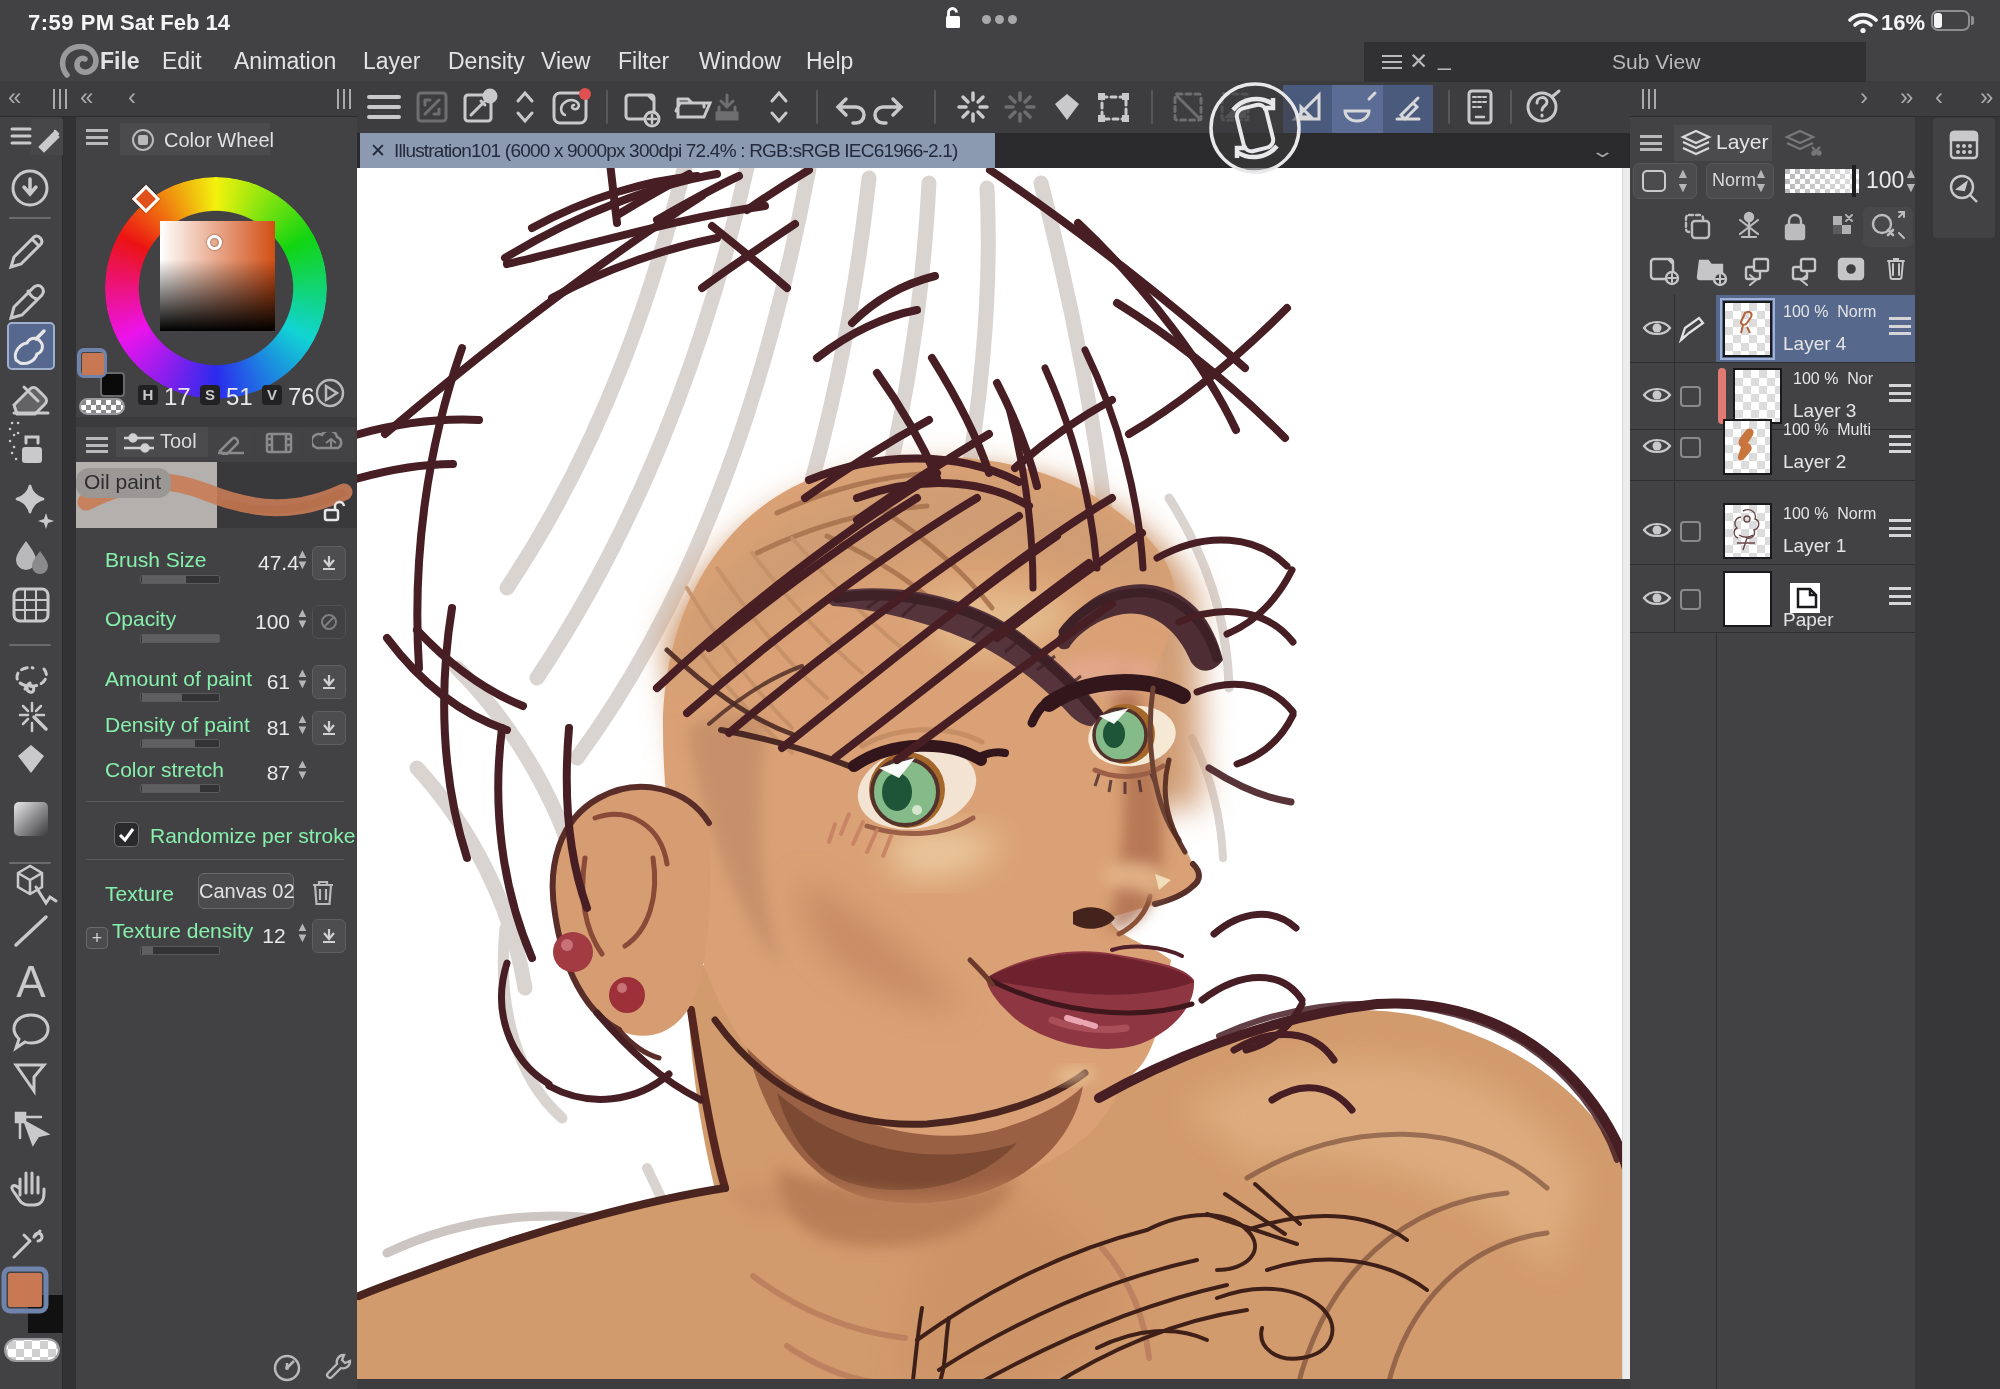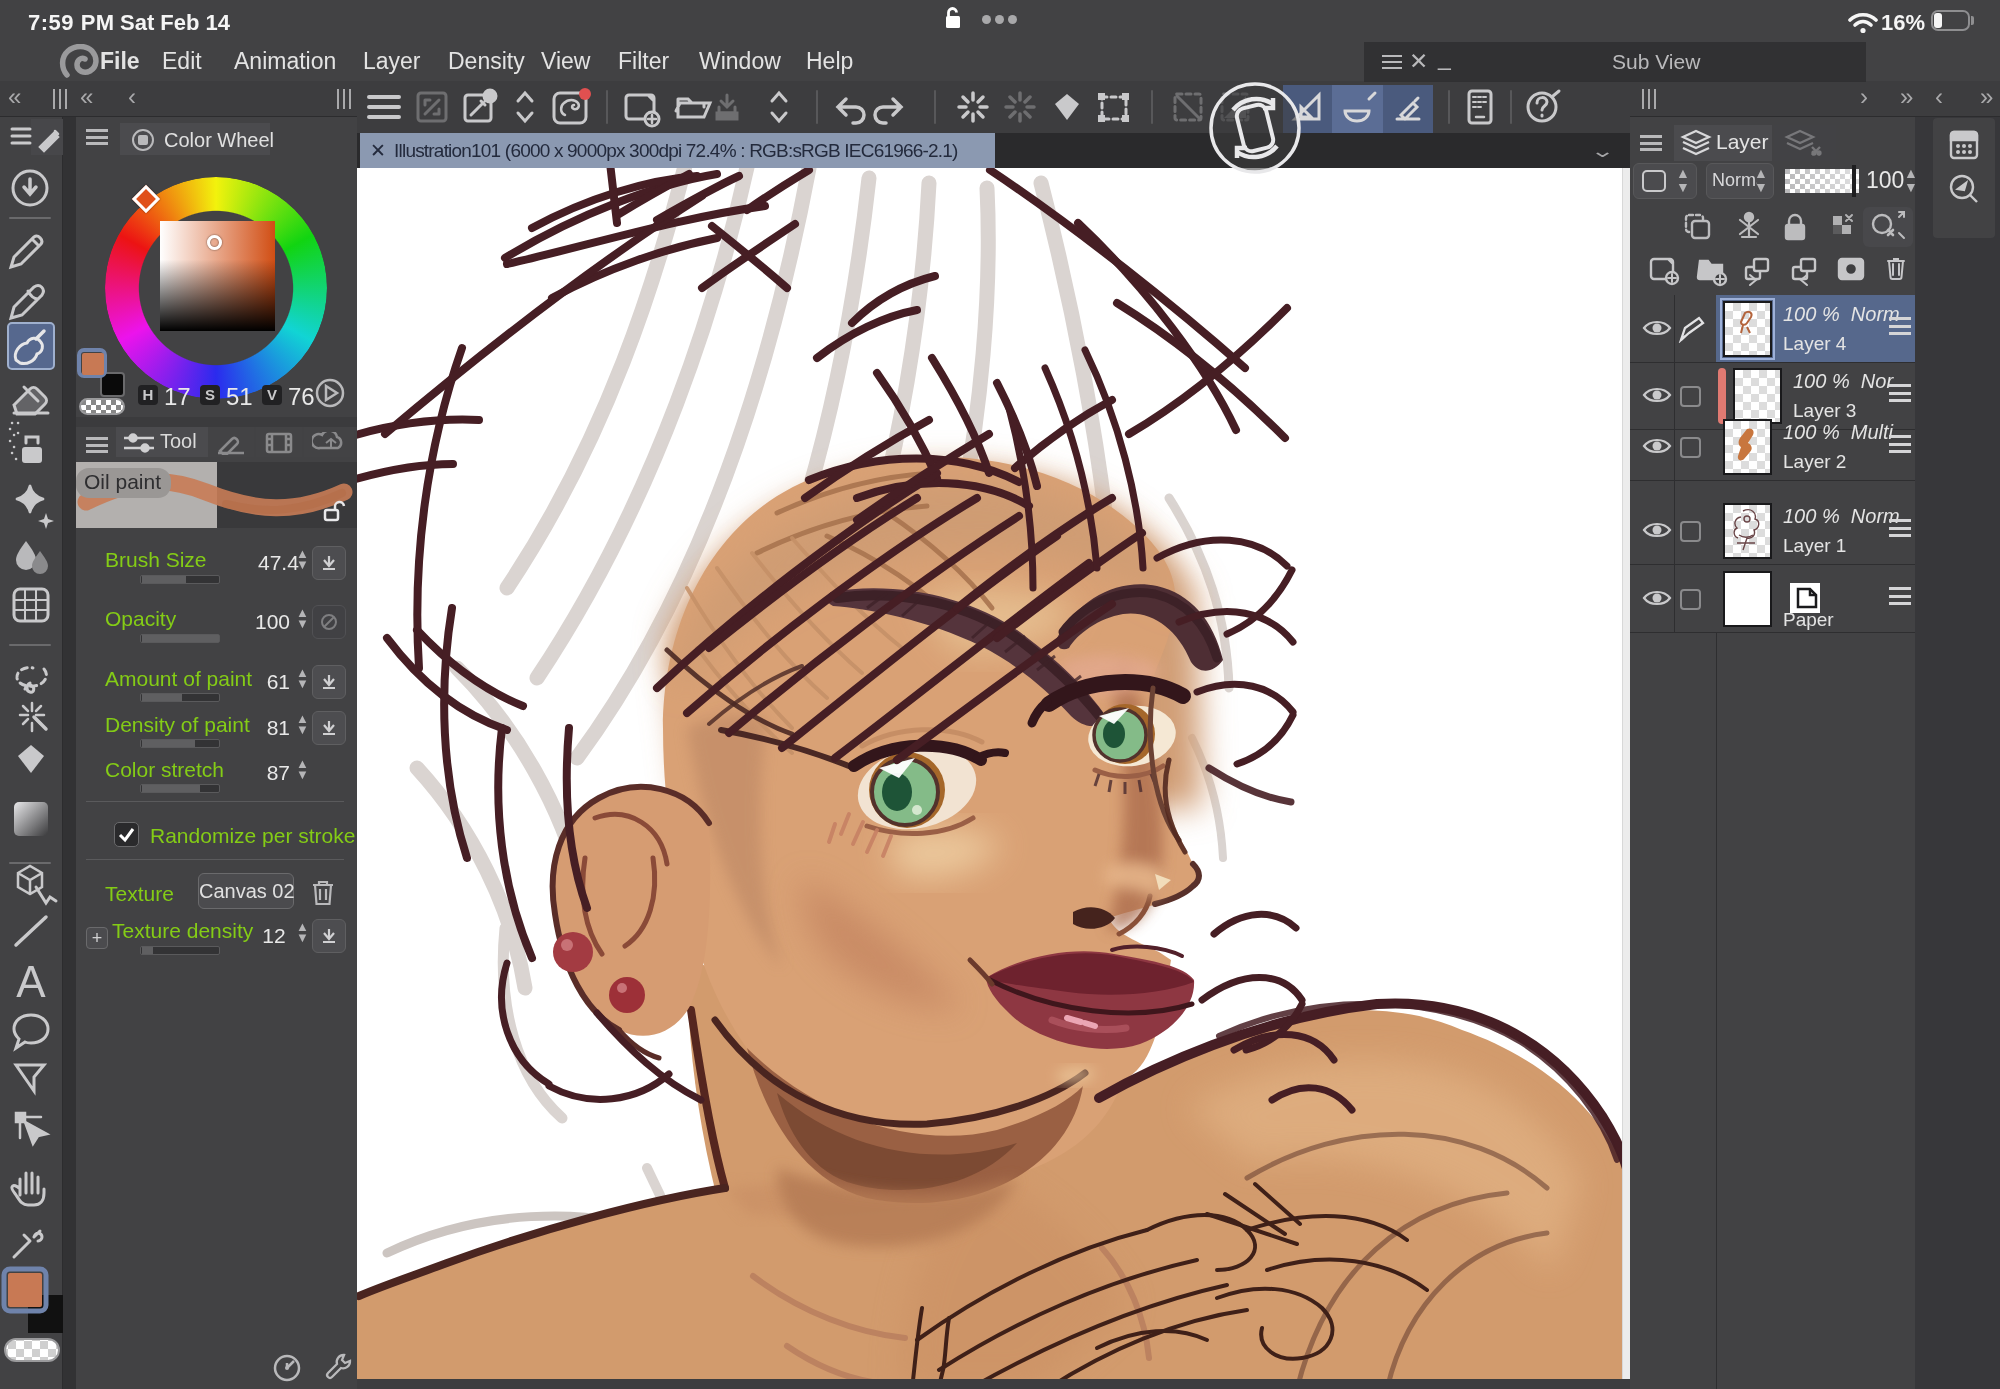--- a/index.html
+++ b/index.html
@@ -26,40 +26,40 @@
   #canvas{left:357px;top:168px;width:1273px;height:1221px;background:#fff;}
   #canvasbottom{left:357px;top:1379px;width:1273px;height:10px;background:#3d3d3f;}
   #cscroll{left:1622px;top:168px;width:8px;height:1211px;background:#ececec;border-left:1px solid #d8d8d8;}
   
   #toolcol{left:0px;top:117px;width:63px;height:1272px;background:#424244;border-right:1px solid #2c2c2e;}
   
   #ldiv{left:63px;top:117px;width:13px;height:1272px;background:#323234;}
   
   #cwpanel{left:76px;top:117px;width:281px;height:300px;background:#424244;}
   #tppanel{left:76px;top:427px;width:281px;height:962px;background:#424244;}
-  .slabel{font-size:21px;color:#84cc16;}
+  .slabel{font-size:21px;color:#86efac;}
   .sval{font-size:21px;color:#e8e8e8;}
   .track{position:absolute;height:9px;background:#333335;border:1px solid #5a5a5c;border-radius:2px;}
   .fill{position:absolute;height:7px;background:#5f5f61;}
   .stepper{position:absolute;color:#b5b5b7;font-size:13px;line-height:11px;text-align:center;}
   .dlbtn{position:absolute;width:34px;height:34px;background:#4d4d50;border:1px solid #5f5f61;border-radius:6px;display:flex;align-items:center;justify-content:center;}
   
   #righthdr{left:1630px;top:81px;width:370px;height:36px;background:#3d3d3f;border-bottom:1px solid #2c2c2e;}
   #lpanel{left:1630px;top:117px;width:285px;height:1272px;background:#424244;}
   #rstrip{left:1915px;top:117px;width:85px;height:1272px;background:#37373a;}
   #rfloat{left:1933px;top:118px;width:62px;height:120px;background:#424244;border-radius:4px;}
   
   #subview{left:1364px;top:42px;width:502px;height:40px;background:rgba(48,48,50,.94);color:#b9b9bb;z-index:7;}
   
   .lrow{position:absolute;left:0;width:285px;height:68px;border-bottom:1px solid #2e2e30;}
   .eye{position:absolute;left:12px;top:22px;}
   .lcheck{position:absolute;left:50px;top:24px;width:21px;height:21px;border:2px solid #8a8a8c;border-radius:4px;}
   .lthumb{position:absolute;left:93px;top:6px;width:49px;height:56px;background:
      conic-gradient(#dcdcdc 0 25%,#fff 0 50%,#dcdcdc 0 75%,#fff 0) 0 0/16px 16px;border:2px solid #19191b;}
-  .ltext1{position:absolute;left:153px;top:8px;font-size:20px;color:#e4e4e4;font-style:italic;}
+  .ltext1{position:absolute;left:153px;top:8px;font-size:16px;color:#e4e4e4;}
   .ltext2{position:absolute;left:153px;top:38px;font-size:19px;color:#e4e4e4;}
 </style>
 </head>
 <body>
 <div id="app">
 
   <div class="abs" id="topbar"></div>
   <div class="abs" id="statustext">7:59 PM</div>
   <div class="abs" id="statusdate">Sat Feb 14</div>
 

